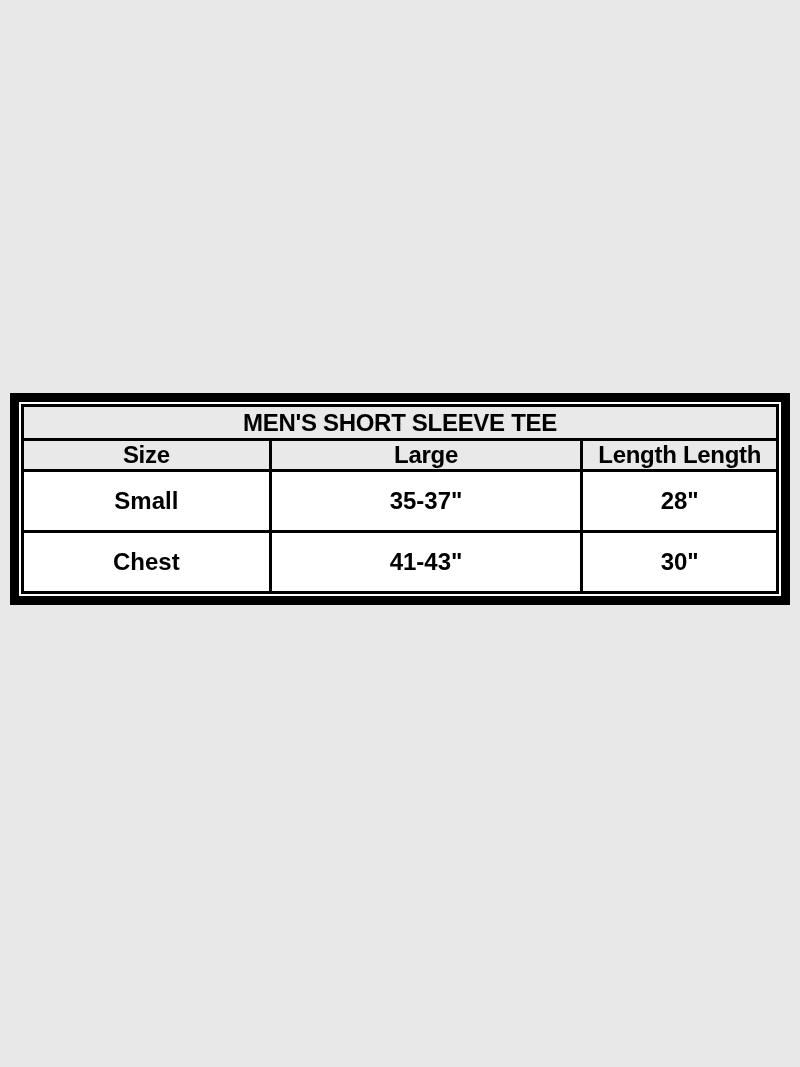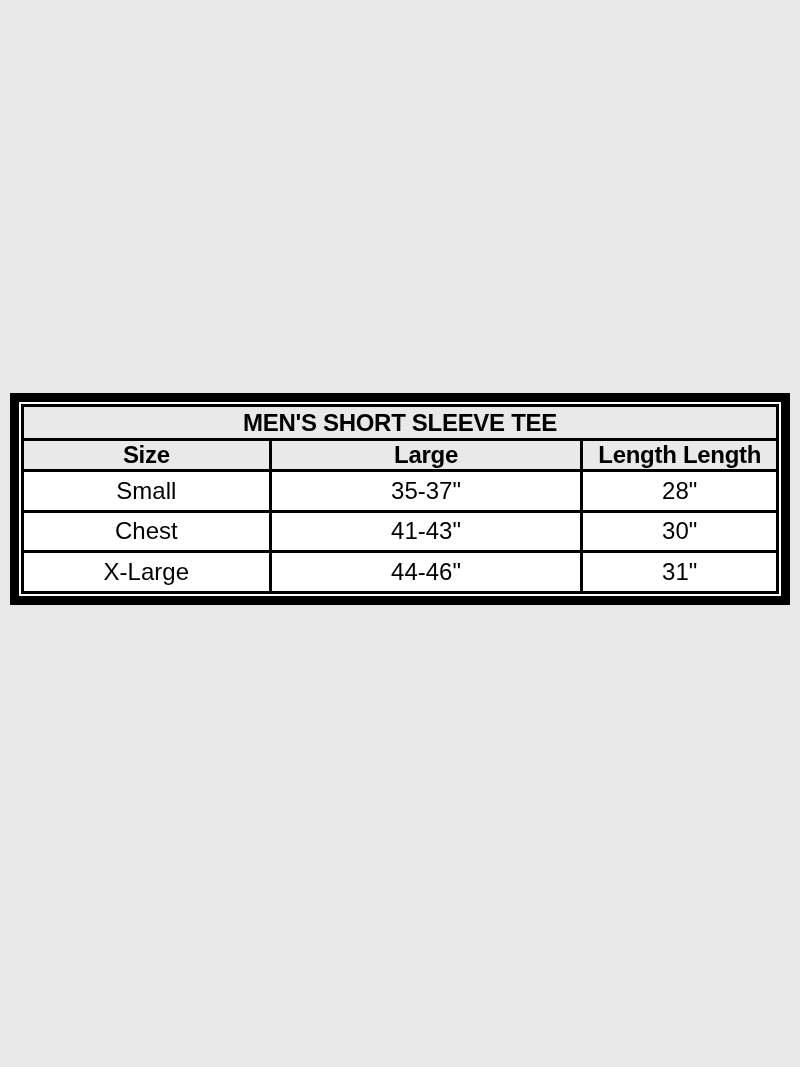--- a/index.html
+++ b/index.html
@@ -49,21 +49,21 @@
     letter-spacing: -0.3px;
   }
   .header-row th {
     background: #e9e9e9;
     font-weight: bold;
     font-size: 24px;
     letter-spacing: -0.3px;
   }
   tbody td {
     background: #ffffff;
-    font-weight: normal;
+    font-weight: bold;
     font-size: 24px;
   }
 </style>
 </head>
 <body>
 
 <div class="chart-frame">
   <table class="size-table">
     <colgroup>
       <col style="width:32.8%">
@@ -84,20 +84,15 @@
       <tr>
         <td>Small</td>
         <td>35-37"</td>
         <td>28"</td>
       </tr>
       <tr>
         <td>Chest</td>
         <td>41-43"</td>
         <td>30"</td>
       </tr>
-      <tr>
-        <td>X-Large</td>
-        <td>44-46"</td>
-        <td>31"</td>
-      </tr>
     </tbody>
   </table>
 </div>
 
 </body></html>

